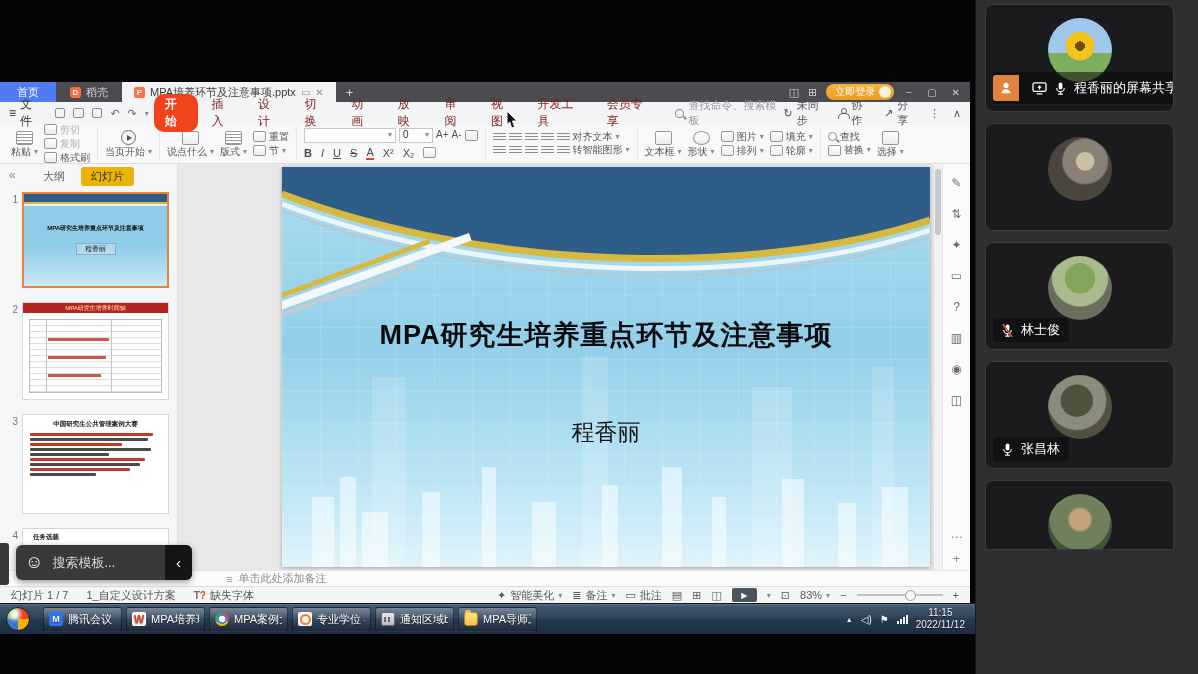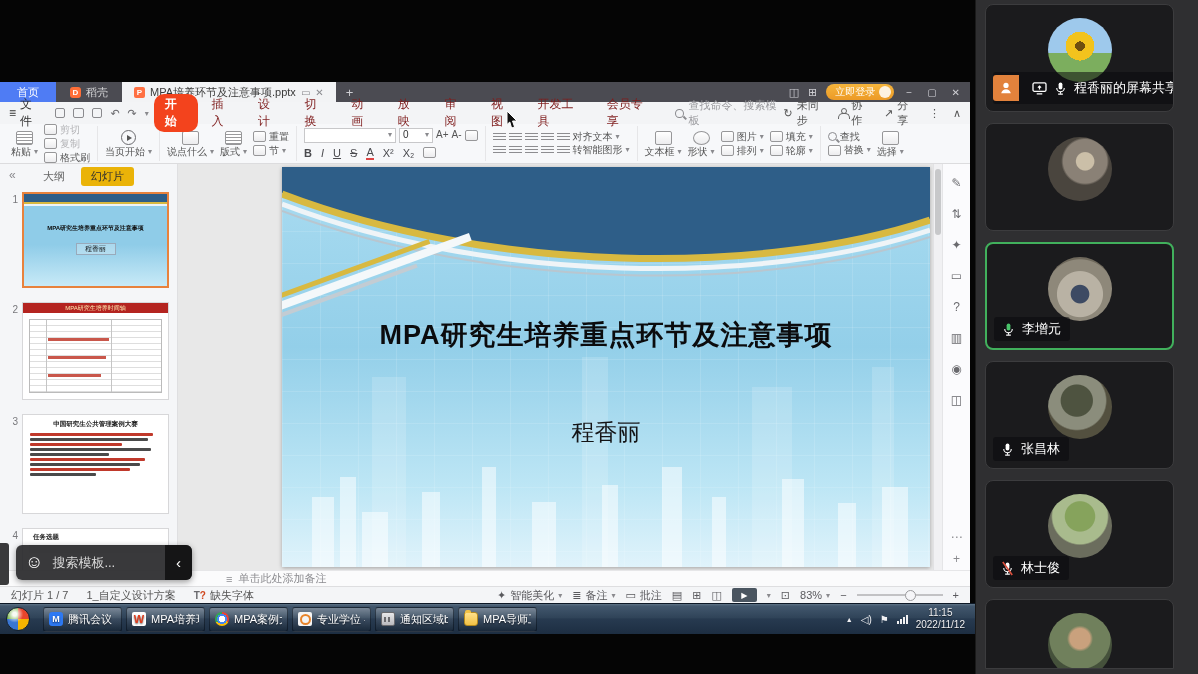--- a/index.html
+++ b/index.html
@@ -662,60 +662,47 @@
             </svg>
           <span>程香丽的屏幕共享</span>
         </span>
       </div>
     </div>
 
     <div class="tile">
       <div class="avatar" style="background:radial-gradient(circle at 58% 38%,#cbbfa8 0 16%,#8a8176 18% 40%,#4a453e 44%)"></div>
     </div>
 
-    <div class="tile active">
-      <div class="avatar" style="background:radial-gradient(circle at 50% 58%,#3d4a63 0 18%,#b9b2a4 20% 46%,#8e887a 48% 70%,#6f695c 72%)"></div>
+
+    <div class="tile">
+      <div class="avatar" style="background:radial-gradient(circle at 50% 35%,#86a35c 0 28%,#a9bb8d 30% 52%,#6b6d5d 55%)"></div>
       <div class="namebar">
-        <svg class="micsvg mic-speaking" viewBox="0 0 16 16">
+        <svg class="micsvg mic-muted" viewBox="0 0 16 16">
             <rect class="mic-body" x="6" y="1.5" width="4" height="7.5" rx="2"></rect>
             <path d="M4 7.5a4 4 0 0 0 8 0" fill="none" stroke="#fff" stroke-width="1.2"></path>
             <line x1="8" y1="11.5" x2="8" y2="13.5" stroke="#fff" stroke-width="1.2"></line>
             <line x1="5.5" y1="14" x2="10.5" y2="14" stroke="#fff" stroke-width="1.2"></line>
             <line class="mic-slash" x1="3" y1="1" x2="13" y2="15" stroke="#d94f3d" stroke-width="1.8"></line>
           </svg>
-        <span>李增元</span>
+        <span>林士俊</span>
       </div>
     </div>
 
     <div class="tile">
       <div class="avatar" style="background:radial-gradient(circle at 45% 40%,#4e5340 0 30%,#8b8d7c 32% 55%,#53503f 58%)"></div>
       <div class="namebar">
         <svg class="micsvg mic-on" viewBox="0 0 16 16">
             <rect class="mic-body" x="6" y="1.5" width="4" height="7.5" rx="2"></rect>
             <path d="M4 7.5a4 4 0 0 0 8 0" fill="none" stroke="#fff" stroke-width="1.2"></path>
             <line x1="8" y1="11.5" x2="8" y2="13.5" stroke="#fff" stroke-width="1.2"></line>
             <line x1="5.5" y1="14" x2="10.5" y2="14" stroke="#fff" stroke-width="1.2"></line>
             <line class="mic-slash" x1="3" y1="1" x2="13" y2="15" stroke="#d94f3d" stroke-width="1.8"></line>
           </svg>
         <span>张昌林</span>
       </div>
     </div>
 
-    <div class="tile">
-      <div class="avatar" style="background:radial-gradient(circle at 50% 35%,#86a35c 0 28%,#a9bb8d 30% 52%,#6b6d5d 55%)"></div>
-      <div class="namebar">
-        <svg class="micsvg mic-muted" viewBox="0 0 16 16">
-            <rect class="mic-body" x="6" y="1.5" width="4" height="7.5" rx="2"></rect>
-            <path d="M4 7.5a4 4 0 0 0 8 0" fill="none" stroke="#fff" stroke-width="1.2"></path>
-            <line x1="8" y1="11.5" x2="8" y2="13.5" stroke="#fff" stroke-width="1.2"></line>
-            <line x1="5.5" y1="14" x2="10.5" y2="14" stroke="#fff" stroke-width="1.2"></line>
-            <line class="mic-slash" x1="3" y1="1" x2="13" y2="15" stroke="#d94f3d" stroke-width="1.8"></line>
-          </svg>
-        <span>林士俊</span>
-      </div>
-    </div>
-
     <div class="tile partial">
       <div class="avatar" style="background:radial-gradient(circle at 50% 40%,#c9a17d 0 20%,#70805c 26% 60%,#45513b 62%)"></div>
 
     </div>
   </div>
 </div>
 
 </body></html>

